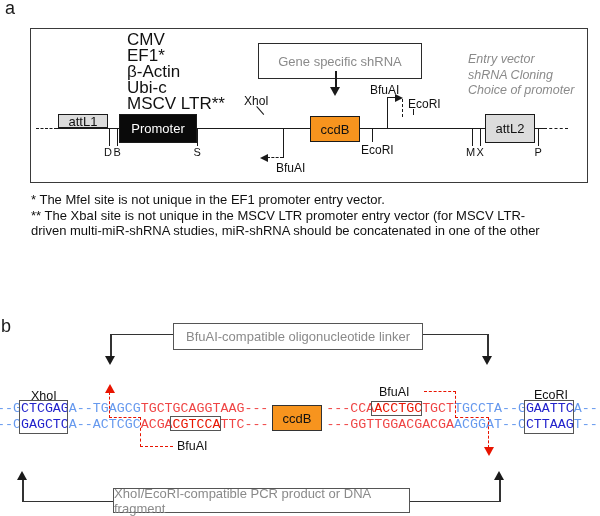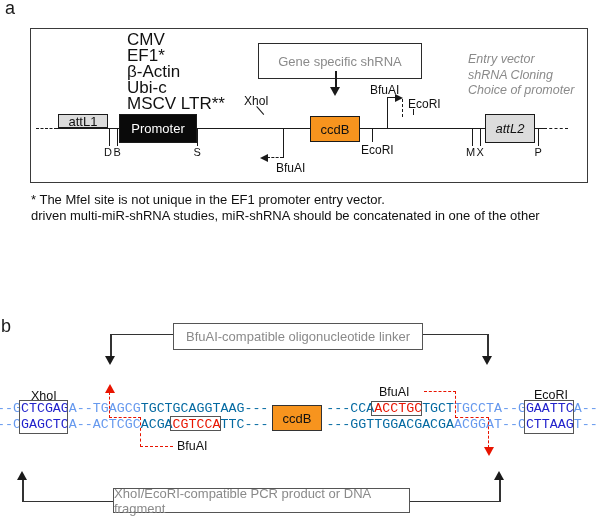--- a/index.html
+++ b/index.html
@@ -29,21 +29,21 @@
   .tri-up{width:0;height:0;border-left:5.5px solid transparent;border-right:5.5px solid transparent;border-bottom:9px solid #1a1a1a;}
   .tri-left{width:0;height:0;border-top:4.5px solid transparent;border-bottom:4.5px solid transparent;border-right:8px solid #1a1a1a;}
   .tri-right{width:0;height:0;border-top:4.5px solid transparent;border-bottom:4.5px solid transparent;border-left:8px solid #1a1a1a;}
   .rtri-up{width:0;height:0;border-left:5px solid transparent;border-right:5px solid transparent;border-bottom:9px solid var(--seqred);}
   .rtri-down{width:0;height:0;border-left:5px solid transparent;border-right:5px solid transparent;border-top:9px solid var(--seqred);}
   .rdash-h{height:0;border-top:1.6px dashed var(--seqred);}
   .rdash-v{width:0;border-left:1.6px dashed var(--seqred);}
   .strand{font-family:"Liberation Mono","DejaVu Sans Mono",monospace;font-size:13.3px;
           line-height:14px;white-space:pre;}
   .seq-gap{display:inline-block;width:58px;}
-  .c-lb{color:var(--lb);} .c-db{color:var(--db);} .c-k{color:#0369a1;} .c-r{color:var(--seqred);}
+  .c-lb{color:var(--lb);} .c-db{color:var(--db);} .c-k{color:#ef4444;} .c-r{color:var(--seqred);}
   .site-rect{border:1.3px solid #555;box-sizing:border-box;background:transparent;}
 </style>
 </head>
 <body>
 
 <div class="page">
 
   <div class="abs panel-label" style="left:5px;top:-2px;">a</div>
   <div class="abs frame" style="left:30px;top:28px;width:556px;height:153px;"></div>
 
@@ -73,21 +73,21 @@
 
   <div class="abs box-el graybox" style="left:58px;top:114px;width:50px;height:14px;">
       <span>attL1</span>
     </div>
   <div class="abs box-el blackbox" style="left:119px;top:114px;width:78px;height:29px;">
       <span>Promoter</span>
     </div>
   <div class="abs box-el orangebox" style="left:310px;top:116px;width:50px;height:26px;">
       <span>ccdB</span>
     </div>
-  <div class="abs box-el graybox" style="left:485px;top:114px;width:50px;height:29px;font-style:italic;">
+  <div class="abs box-el graybox" style="left:485px;top:114px;width:50px;height:29px;">
       <span>attL2</span>
     </div>
 
   <div class="abs tick" style="left:108.5px;top:129px;height:17px;"></div>
   <div class="abs tick" style="left:117px;top:129px;height:17px;"></div>
   <div class="abs tick" style="left:197px;top:129px;height:17px;"></div>
   <div class="abs tick" style="left:472px;top:129px;height:17px;"></div>
   <div class="abs tick" style="left:479.5px;top:129px;height:17px;"></div>
   <div class="abs tick" style="left:538px;top:129px;height:17px;"></div>
   <div class="abs tick-label" style="left:104px;top:146px;">D</div>
@@ -112,20 +112,21 @@
   <div class="abs hline" style="left:387px;top:97px;width:9px;border-top-width:1.4px;"></div>
   <div class="abs tri-right" style="left:395px;top:93.5px;"></div>
   <div class="abs" style="left:402px;top:99px;height:18px;width:0;border-left:1.4px dashed #1a1a1a;"></div>
   <div class="abs site-label" style="left:370px;top:83px;">BfuAI</div>
 
   <div class="abs site-label" style="left:408px;top:97px;">EcoRI</div>
   <div class="abs tick" style="left:413px;top:109px;height:6px;"></div>
 
   <div class="abs note" style="left:31px;top:192px;">
       <div>* The MfeI site is not unique in the EF1 promoter entry vector.</div>
+      <div>** The XbaI site is not unique in the MSCV LTR promoter entry vector (for MSCV LTR-</div>
       <div>driven multi-miR-shRNA studies, miR-shRNA should be concatenated in one of the other</div>
     </div>
 
   <div class="abs panel-label" style="left:1px;top:316px;">b</div>
 
   <div class="abs outline-label" style="left:173px;top:323px;width:250px;height:27px;">
     <span>BfuAI-compatible oligonucleotide linker</span>
   </div>
   <div class="abs hline" style="left:110px;top:334px;width:63px;border-top-color:#333;"></div>
   <div class="abs vline" style="left:110px;top:334px;height:23px;background:#333;"></div>

